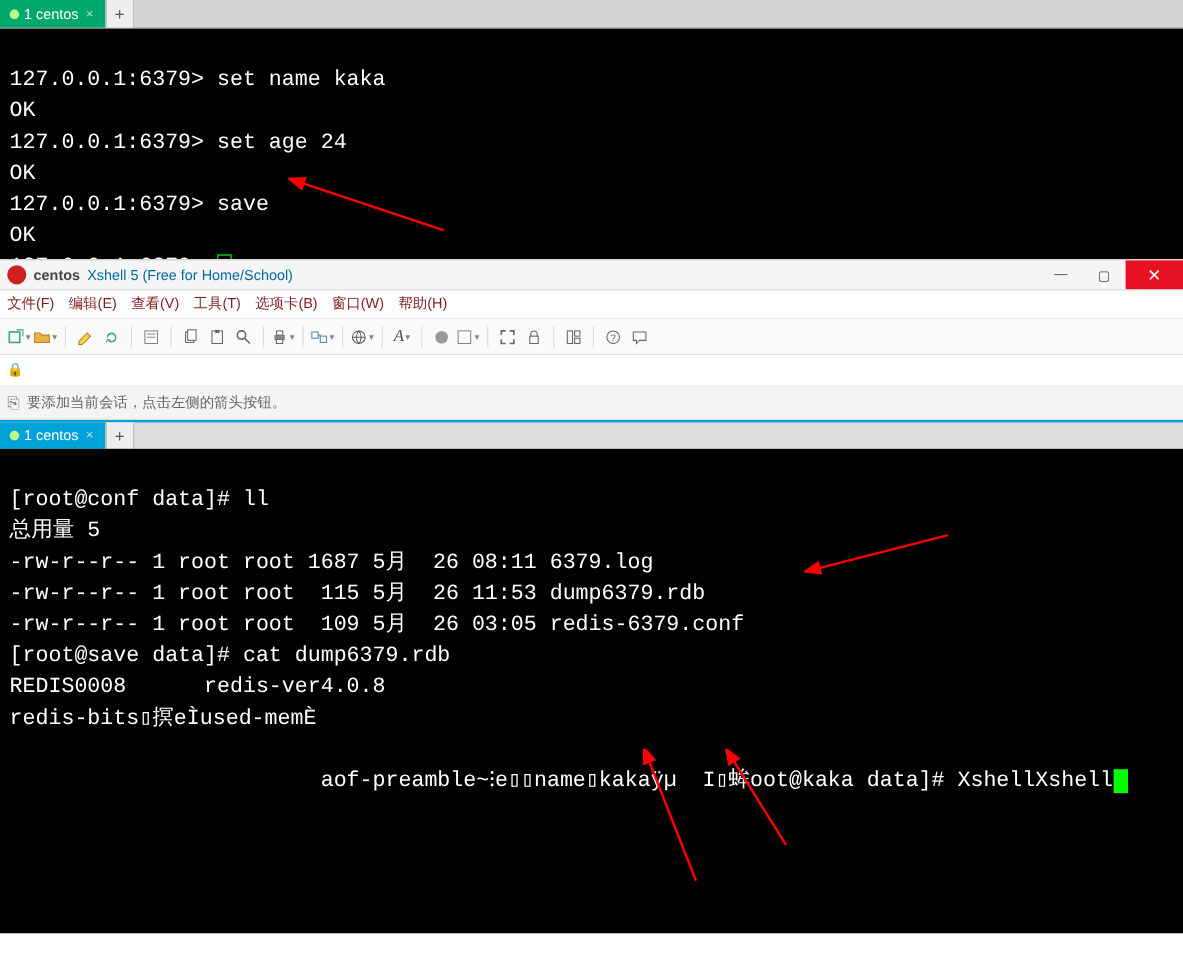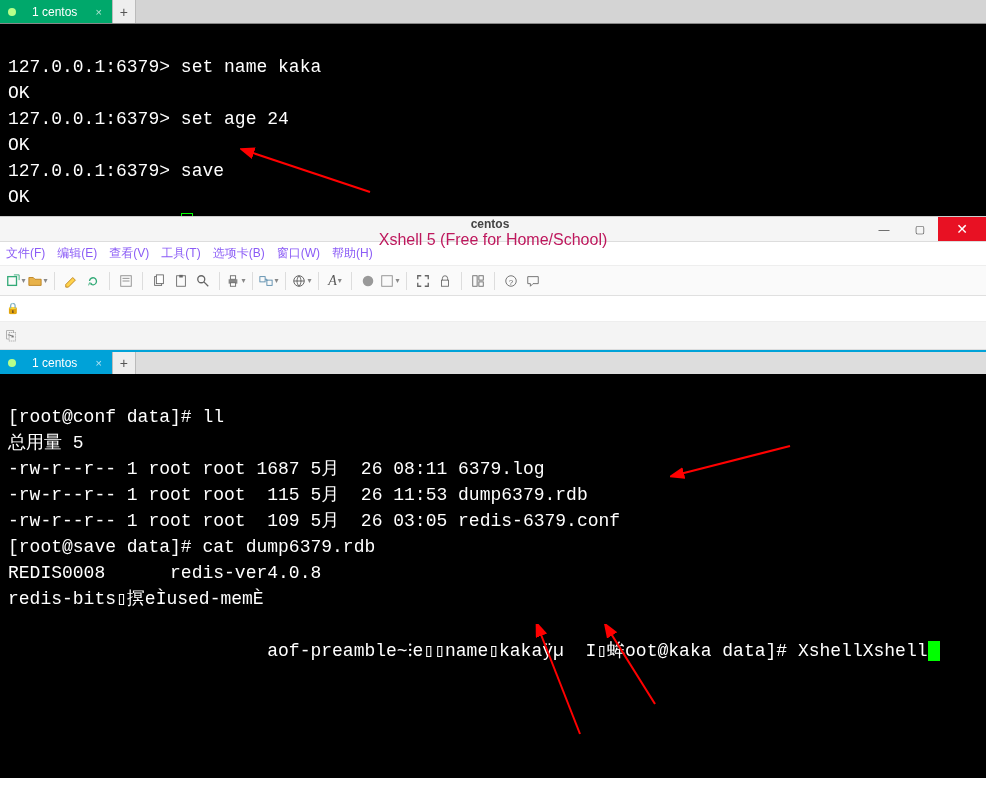--- a/index.html
+++ b/index.html
@@ -1,43 +1,43 @@
 <!DOCTYPE html>
 <html><head>
 <meta charset="utf-8">
 <style>
   * { box-sizing: border-box; margin: 0; padding: 0; }
   body { font-family: "Microsoft YaHei", Arial, sans-serif; background: #fff; width: 986px; }
   
   
   .top-tabbar { background: #d4d4d4; height: 24px; display: flex; align-items: stretch; border-bottom: 1px solid #888; }
-  .tab { display: inline-flex; align-items: center; padding: 0 8px; font-size: 12px; gap: 16px; cursor: pointer; }
+  .tab { display: inline-flex; align-items: center; padding: 0 8px; font-size: 12px; gap: 4px; cursor: pointer; }
   .tab.active { background: #00a86b; color: #fff; }
   .tab-dot { width: 8px; height: 8px; border-radius: 50%; background: #2a8; display: inline-block; }
   .tab.active .tab-dot { background: #b7ff8a; }
   .tab-close { font-size: 11px; opacity: .7; padding: 0 2px; }
   .tab-add { display: inline-flex; align-items: center; justify-content: center; width: 24px; background: #eee; border-left: 1px solid #bbb; border-right: 1px solid #bbb; color: #555; font-size: 14px; cursor: pointer; }
   
   
   .terminal { background: #000; color: #fff; font-family: Consolas, "Courier New", monospace; font-size: 18px; line-height: 26px; padding: 4px 8px; white-space: pre; position: relative; }
   .term1 { height: 192px; }
   .term2 { height: 404px; white-space: pre-wrap; }
   .cursor-block { display: inline-block; width: 12px; height: 20px; border: 1px solid #0f0; vertical-align: middle; }
   .cursor-fill  { display: inline-block; width: 12px; height: 20px; background: #0f0; vertical-align: text-bottom; }
   
   
-  .xshell-titlebar { height: 26px; background: #f5f5f5; display: flex; align-items: center; padding: 0 6px; border-top: 1px solid #ccc; border-bottom: 1px solid #ddd; position: relative; flex-direction: column; }
+  .xshell-titlebar { height: 26px; background: #f5f5f5; display: flex; align-items: center; padding: 0 6px; border-top: 1px solid #ccc; border-bottom: 1px solid #ddd; position: relative; }
   .xshell-icon { width: 16px; height: 16px; background: #c22; border-radius: 50%; display: inline-flex; align-items: center; justify-content: center; color: #fff; font-size: 10px; margin-right: 6px; }
   .xshell-title { font-weight: bold; font-size: 12px; color: #444; margin-right: 6px; }
-  .xshell-sub   { font-size: 16px; color: #be185d; }
+  .xshell-sub   { font-size: 12px; color: #0369a1; }
   .winctrls { position: absolute; right: 0; top: 0; height: 100%; display: flex; }
   .winbtn { width: 36px; display: flex; align-items: center; justify-content: center; color: #444; font-size: 11px; }
   .winbtn.close { background: #e81123; color: #fff; width: 48px; font-size: 14px; }
   
-  .menubar { height: 24px; background: #fff; display: flex; align-items: center; padding: 0 6px; gap: 12px; font-size: 12px; color: #8b5cf6; border-bottom: 1px solid #eee; }
+  .menubar { height: 24px; background: #fff; display: flex; align-items: center; padding: 0 6px; gap: 12px; font-size: 12px; color: #7f1d1d; border-bottom: 1px solid #eee; }
   .menu-item { cursor: default; }
   
   .toolbar { height: 30px; background: #fafafa; border-bottom: 1px solid #e0e0e0; display: flex; align-items: center; padding: 0 6px; gap: 2px; }
   .tbtn { width: 20px; height: 20px; display: inline-flex; align-items: center; justify-content: center; color: #555; font-size: 13px; cursor: pointer; }
   .tbtn.dd::after { content: "▾"; font-size: 8px; color: #888; margin-left: 1px; }
   .sep { width: 1px; height: 18px; background: #ddd; margin: 0 4px; }
   .tbtn svg { width: 14px; height: 14px; }
   
   .addrbar { height: 26px; background: #fff; border-bottom: 1px solid #eee; display: flex; align-items: center; padding: 0 6px; gap: 6px; font-size: 12px; color: #888; }
   .addrbar .lock { font-size: 11px; color: #aaa; }
@@ -225,20 +225,21 @@
       </svg>
     </span>
 </div>
 
 <div class="addrbar">
   <span class="lock">🔒</span>
 </div>
 
 <div class="hintbar">
   <span class="arrow-out">⎘</span>
+  <span>要添加当前会话，点击左侧的箭头按钮。</span>
 </div>
 
 <div class="tabbar2">
   <div class="tab active">
     <span class="tab-dot"></span>
     <span>1 centos</span>
     <span class="tab-close">×</span>
   </div>
   <div class="tab-add">+</div>
 </div>

